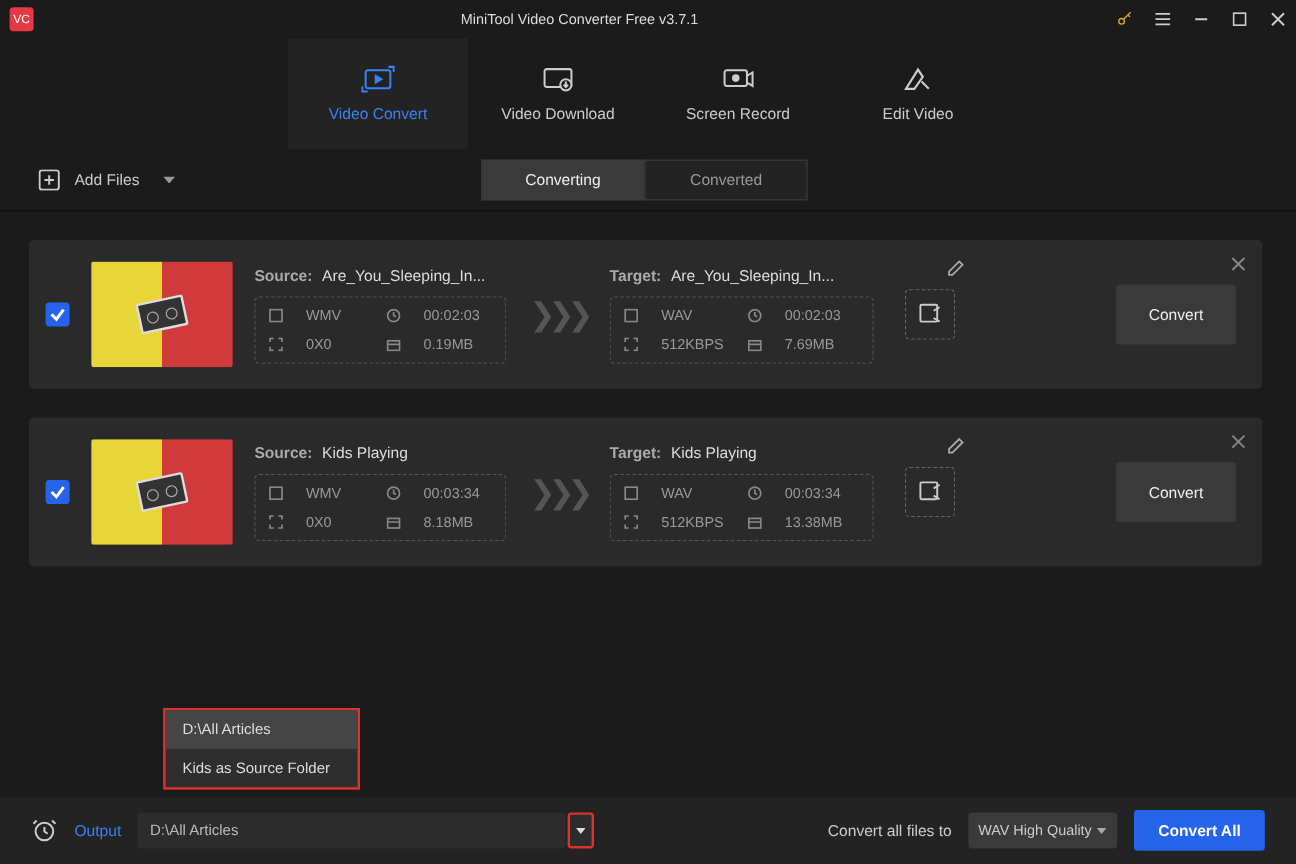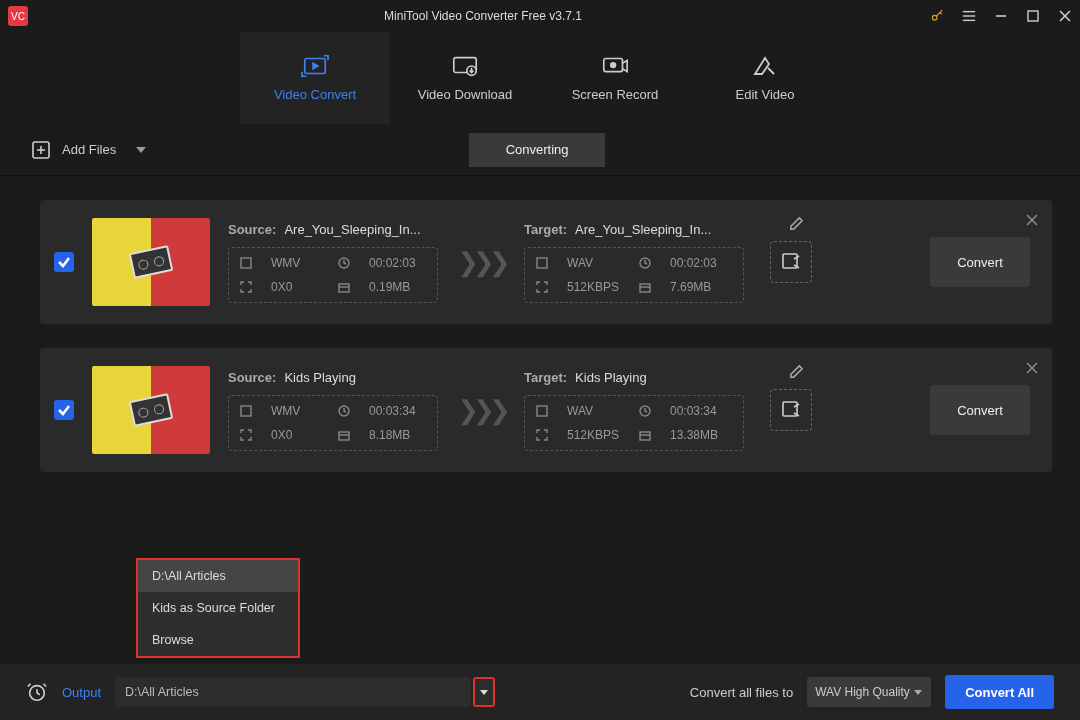--- a/index.html
+++ b/index.html
@@ -22,21 +22,21 @@
 .toolbar { height: 52px; background: #1b1b1b; display: flex; align-items: center; padding: 0 32px; border-bottom: 1px solid #0f0f0f; }
 .add-files { display: flex; align-items: center; gap: 12px; cursor: pointer; }
 .add-files-icon { width: 18px; height: 18px; }
 .add-files-label { font-size: 13px; color: #ccc; font-weight: 500; }
 .chev-down { margin-left: 8px; }
 .sub-tabs { display: flex; margin: 0 auto; }
 .sub-tab { width: 136px; height: 34px; display: flex; align-items: center; justify-content: center; font-size: 13px; cursor: pointer; border: 1px solid #3a3a3a; background: #232323; color: #999; }
 .sub-tab.active { background: #3a3a3a; color: #eee; }
 
 
-.file-list { padding: 24px 28px 0 40px; display: flex; flex-direction: column; gap: 24px; }
+.file-list { padding: 24px 28px 0 24px; display: flex; flex-direction: column; gap: 24px; }
 .file-row { background: #2a2a2a; border-radius: 4px; padding: 18px 22px 18px 14px; display: flex; align-items: center; gap: 18px; position: relative; }
 .chk-wrap { display: flex; align-items: center; }
 .chk { width: 20px; height: 20px; background: #2563eb; border-radius: 3px; display: flex; align-items: center; justify-content: center; }
 .thumb { width: 118px; height: 88px; position: relative; overflow: hidden; border-radius: 2px; }
 .thumb .bg1 { position: absolute; left: 0; top: 0; width: 50%; height: 100%; }
 .thumb .bg2 { position: absolute; right: 0; top: 0; width: 50%; height: 100%; }
 .cassette { position: absolute; left: 50%; top: 50%; width: 40px; height: 26px; background: #333; border: 2px solid #ddd; transform: translate(-50%,-50%) rotate(-12deg); border-radius: 2px; }
 .cassette::before, .cassette::after { content:''; position:absolute; width:8px; height:8px; border:1px solid #aaa; border-radius:50%; top:7px; }
 .cassette::before { left:5px; } .cassette::after { right:5px; }
 
@@ -170,20 +170,23 @@
     <span class="chev-down">
         <svg width="10" height="6" fill="#999">
           <polygon points="0,0 10,0 5,6"></polygon>
         </svg>
       </span>
   </div>
   <div class="sub-tabs">
     <div class="sub-tab active">
         <span>Converting</span>
       </div>
+    <div class="sub-tab">
+        <span>Converted</span>
+      </div>
   </div>
   <div style="width:120px"></div>
 </div>
 
 <div class="file-list" id="file-list">
     <div class="file-row">
     <div class="chk-wrap">
         <div class="chk">
           <svg width="14" height="14" stroke="#fff" stroke-width="2.5" fill="none">
             <polyline points="2,7 6,11 12,3"></polyline>
@@ -414,21 +417,20 @@
           <line x1="1" y1="1" x2="11" y2="11"></line>
           <line x1="11" y1="1" x2="1" y2="11"></line>
         </svg>
       </span>
   </div>
   </div>
 
 <div class="output-popup" id="output-popup">
     <div class="item hover">D:\All Articles</div>
     <div class="item">Kids as Source Folder</div>
-    <div class="item">Browse</div>
   </div>
 
 <div class="bottombar">
   <span class="clock-icon">
       <svg width="22" height="22" fill="none" stroke="#ccc" stroke-width="1.8" viewBox="0 0 24 24">
         <circle cx="12" cy="13" r="8"></circle>
         <path d="M12 9 v4 l3 2"></path>
         <path d="M5 3 L2 6 M19 3 l3 3"></path>
       </svg>
     </span>

